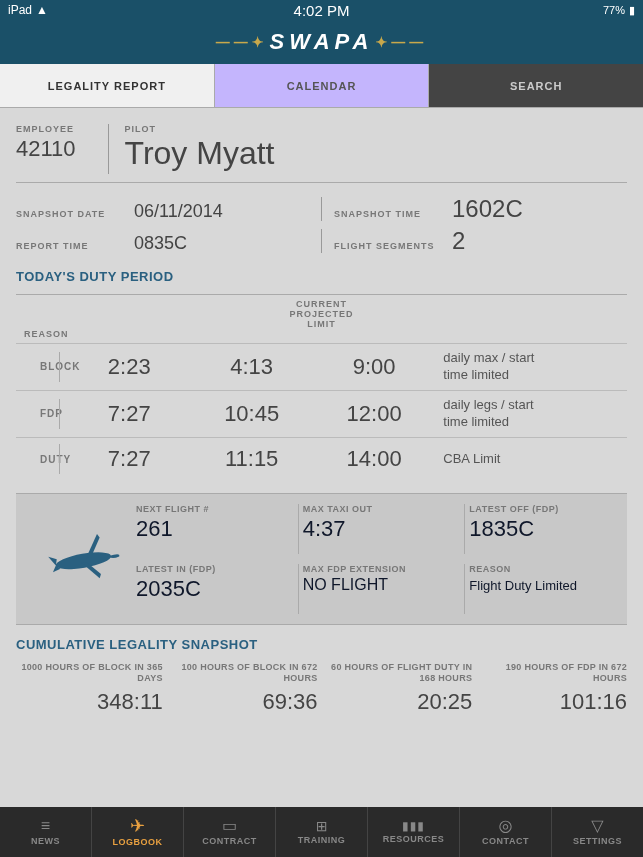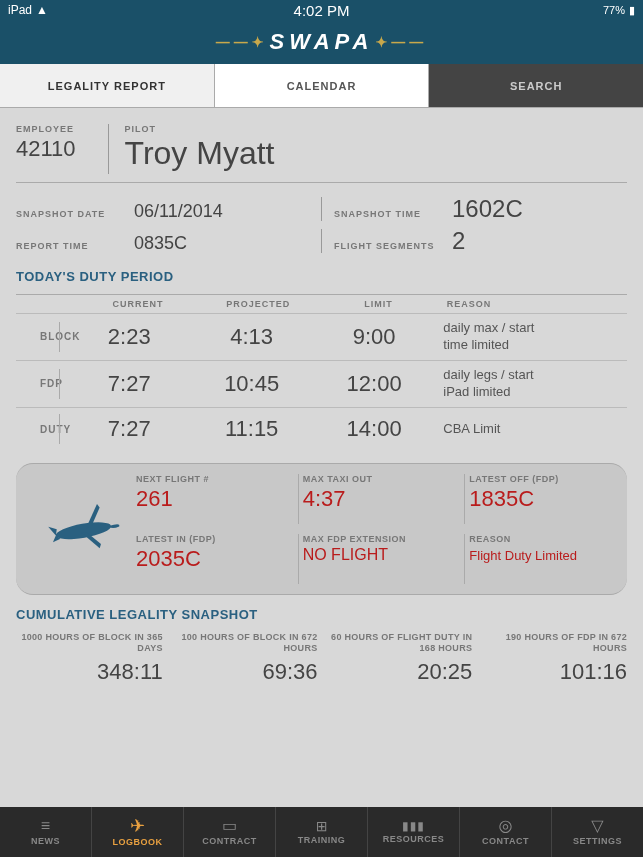--- a/index.html
+++ b/index.html
@@ -45,21 +45,21 @@
       gap: 2px;
     }
     .logo-wings {
       color: #c8a84b;
       font-size: 14px;
     }
 
     
     .tab-bar {
       display: flex;
-      background: #ffffff;
+      background: #c4b5fd;
       border-bottom: 1px solid #aaa;
       height: 44px;
     }
     .tab {
       flex: 1;
       display: flex;
       align-items: center;
       justify-content: center;
       font-size: 11px;
       font-weight: 600;
@@ -138,20 +138,21 @@
 
     
     .duty-table {
       width: 100%;
       border-top: 1px solid #aaa;
       margin-bottom: 12px;
     }
     .duty-header-row {
       display: flex;
       padding: 4px 0;
+      flex-direction: column;
     }
     .duty-header-cell {
       font-size: 9px;
       font-weight: 600;
       letter-spacing: 1px;
       color: #777;
       text-transform: uppercase;
       text-align: center;
     }
     .col-current { flex: 1; text-align: center; }
@@ -197,40 +198,39 @@
     
     .flight-section {
       display: flex;
       align-items: center;
       background: #c8c8c8;
       border-top: 1px solid #aaa;
       border-bottom: 1px solid #aaa;
       padding: 10px 0;
       margin-bottom: 12px;
       gap: 0;
-      border-radius: 17px;
     }
     .plane-icon {
       width: 120px;
       display: flex;
       align-items: center;
       justify-content: center;
     }
     .flight-info-label {
       font-size: 9px;
       font-weight: 600;
       letter-spacing: 0.5px;
       color: #777;
       text-transform: uppercase;
       display: block;
       margin-bottom: 2px;
     }
     .flight-info-value {
       font-size: 22px;
-      color: #b91c1c;
+      color: #0f172a;
       font-weight: 300;
       margin-top: 44px;
     }
     .flight-vdivider {
       width: 1px;
       background: #aaa;
       height: 50px;
       align-self: center;
       margin: 0 4px;
     }
@@ -421,21 +421,21 @@
 time limited</div>
     </div>
 
     <div class="duty-row">
       <span class="duty-type-label">FDP</span>
       <div class="duty-divider"></div>
       <div class="col-current duty-value">7:27</div>
       <div class="col-projected duty-value">10:45</div>
       <div class="col-limit duty-value">12:00</div>
       <div class="col-reason duty-reason" style="white-space: pre-line;">daily legs / start
-iPad limited</div>
+time limited</div>
     </div>
 
     <div class="duty-row">
       <span class="duty-type-label">DUTY</span>
       <div class="duty-divider"></div>
       <div class="col-current duty-value">7:27</div>
       <div class="col-projected duty-value">11:15</div>
       <div class="col-limit duty-value">14:00</div>
       <div class="col-reason duty-reason">CBA Limit</div>
     </div>

